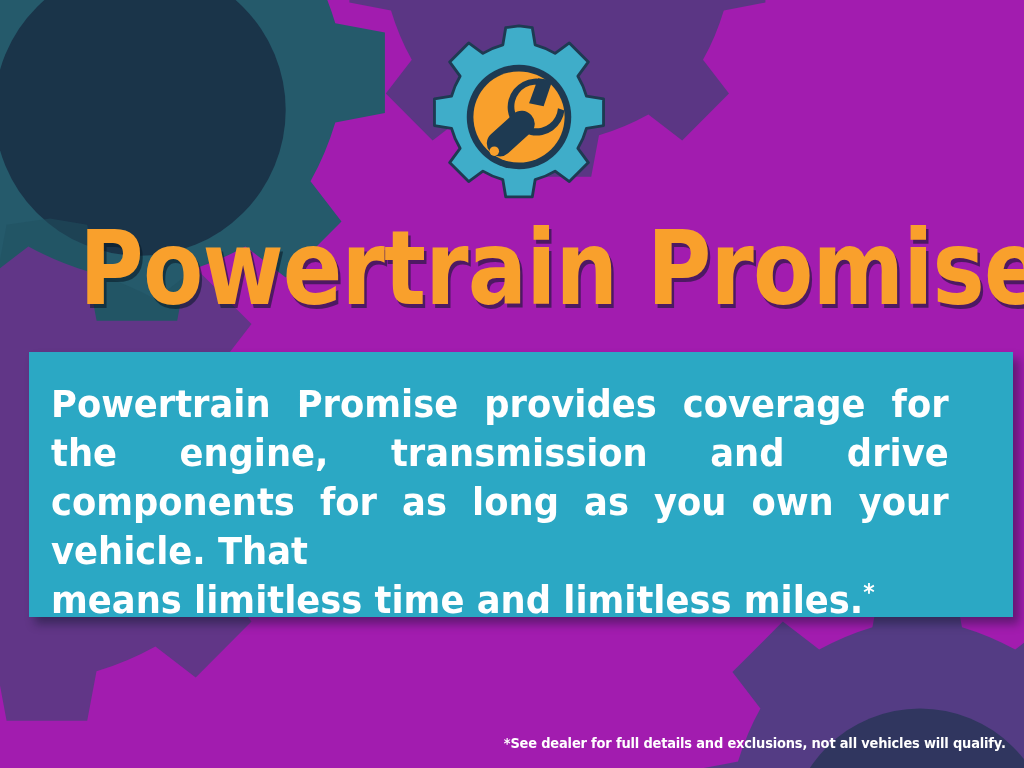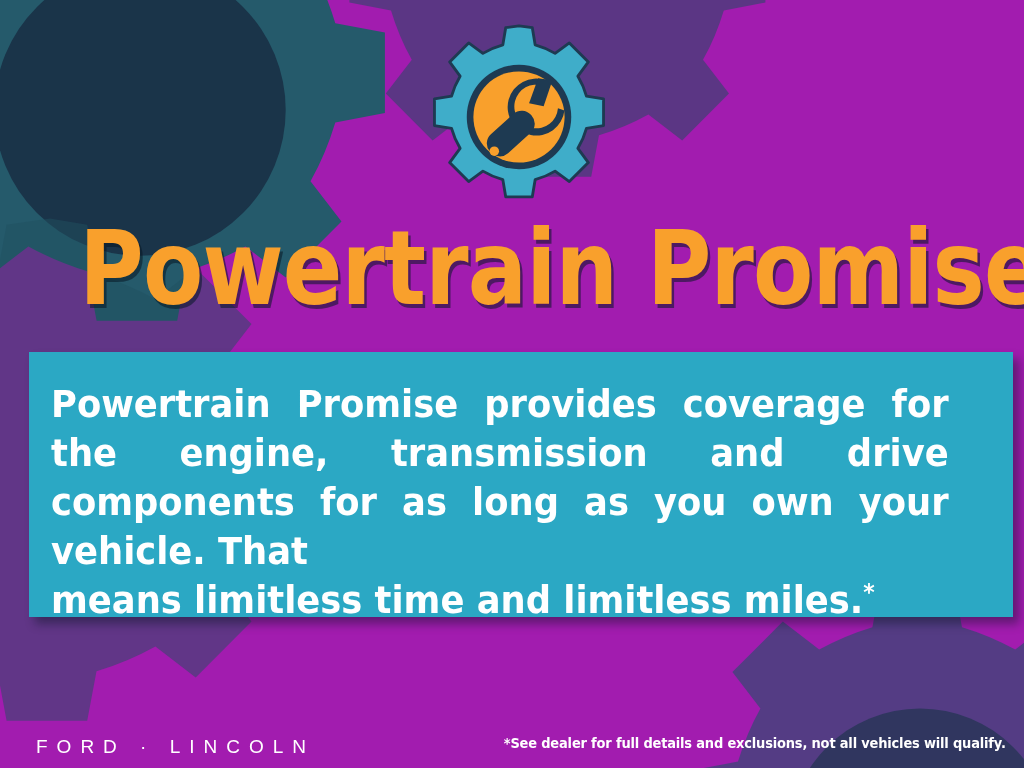--- a/index.html
+++ b/index.html
@@ -193,17 +193,16 @@
 
   <div class="title">Powertrain Promise</div>
 
   <div class="panel">
     <div class="panel-text">
       <span>Powertrain Promise provides coverage for the engine, transmission and drive components for as long as you own your vehicle. That</span>
       <span class="lastline"><span>means limitless time and limitless miles.</span><sup>*</sup></span>
     </div>
   </div>
 
-  <div class="logo-sub">FORD · LINCOLN</div>
 
   <div class="disclaimer">*See dealer for full details and exclusions, not all vehicles will qualify.</div>
 
 </div>
 
 </body></html>

